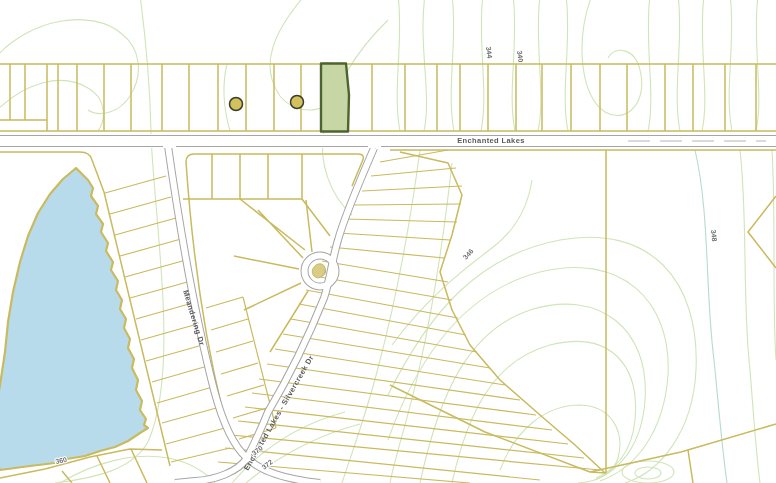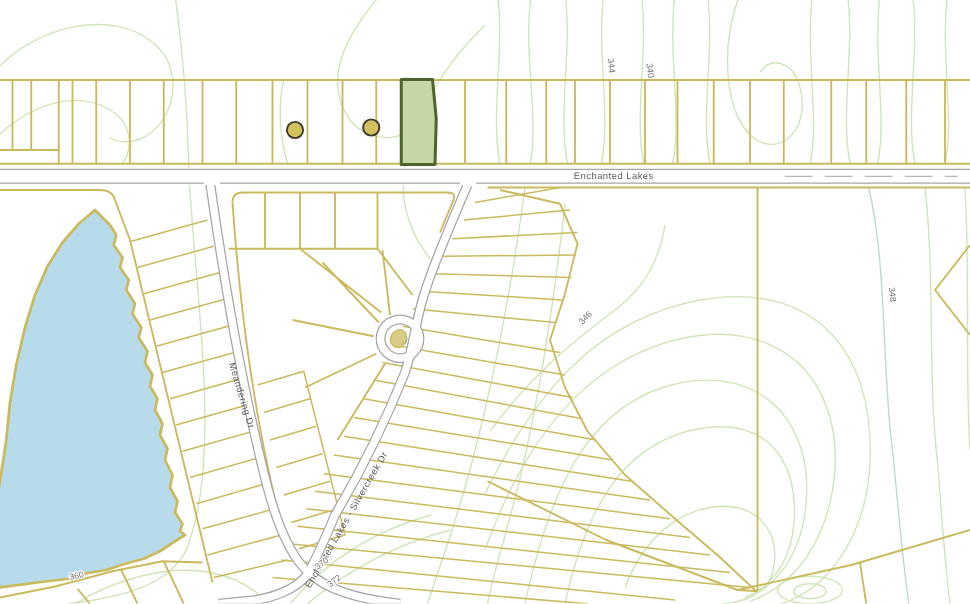--- a/index.html
+++ b/index.html
@@ -1,16 +1,16 @@
 <!DOCTYPE html>
 <html><head>
 <meta charset="utf-8">
 <style>
   html,body{margin:0;padding:0;background:#fff;}
-  .map-wrap{position:relative;width:776px;height:483px;overflow:hidden;background:#ffffff;}
+  .map-wrap{position:relative;width:776px;height:483px;overflow:hidden;background:#ffffff;font-weight:bold;}
   svg{display:block;}
   text{font-family:"Liberation Sans","DejaVu Sans",sans-serif;}
   .road-label{font-size:7.5px;letter-spacing:.4px;}
   .contour-label{font-size:7px;paint-order:stroke;stroke:#ffffff;stroke-width:2px;}
 </style>
 </head>
 <body>
 
 <div class="map-wrap">
 <svg width="776" height="483" viewBox="0 0 776 483" xmlns="http://www.w3.org/2000/svg">

